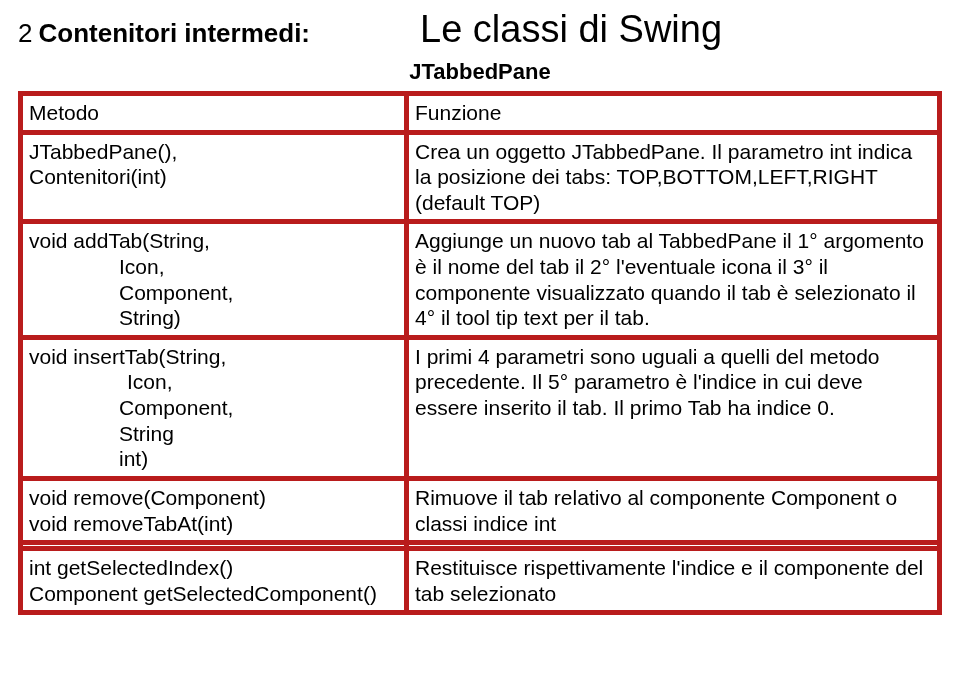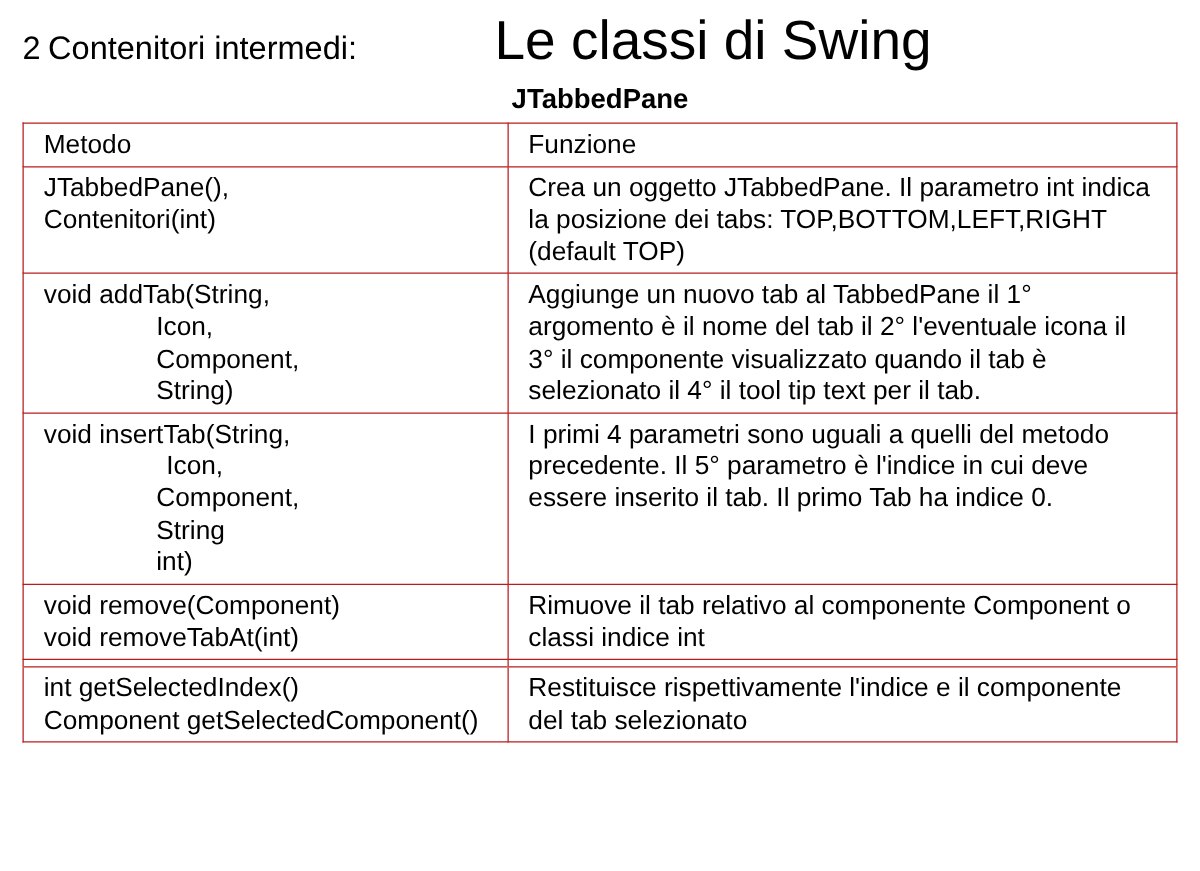--- a/index.html
+++ b/index.html
@@ -15,42 +15,42 @@
     display: flex;
     align-items: baseline;
     margin-bottom: 6px;
   }
   .page-num {
     font-size: 26px;
     margin-right: 6px;
   }
   .subtitle {
     font-size: 26px;
-    font-weight: normal;
+    font-weight: bold;
   }
   .title {
-    font-size: 44px;
+    font-size: 38px;
     margin-left: 110px;
   }
   .tname {
     font-size: 22px;
     font-weight: bold;
     text-align: center;
     margin-top: 8px;
     margin-bottom: 6px;
   }
   table {
     border-collapse: collapse;
     width: 100%;
     table-layout: fixed;
   }
   td {
-    border: 1px solid #b91c1c;
+    border: 5px solid #b91c1c;
     vertical-align: top;
-    padding: 4px 16px;
+    padding: 4px 6px;
     font-size: 21px;
     line-height: 1.22;
   }
   col.c1 { width: 42%; }
   col.c2 { width: 58%; }
   .ind1 { padding-left: 90px; display: block; }
   .ind2 { padding-left: 98px; display: block; }
   .row-spacer td {
     border-top: none;
     border-bottom: none;

